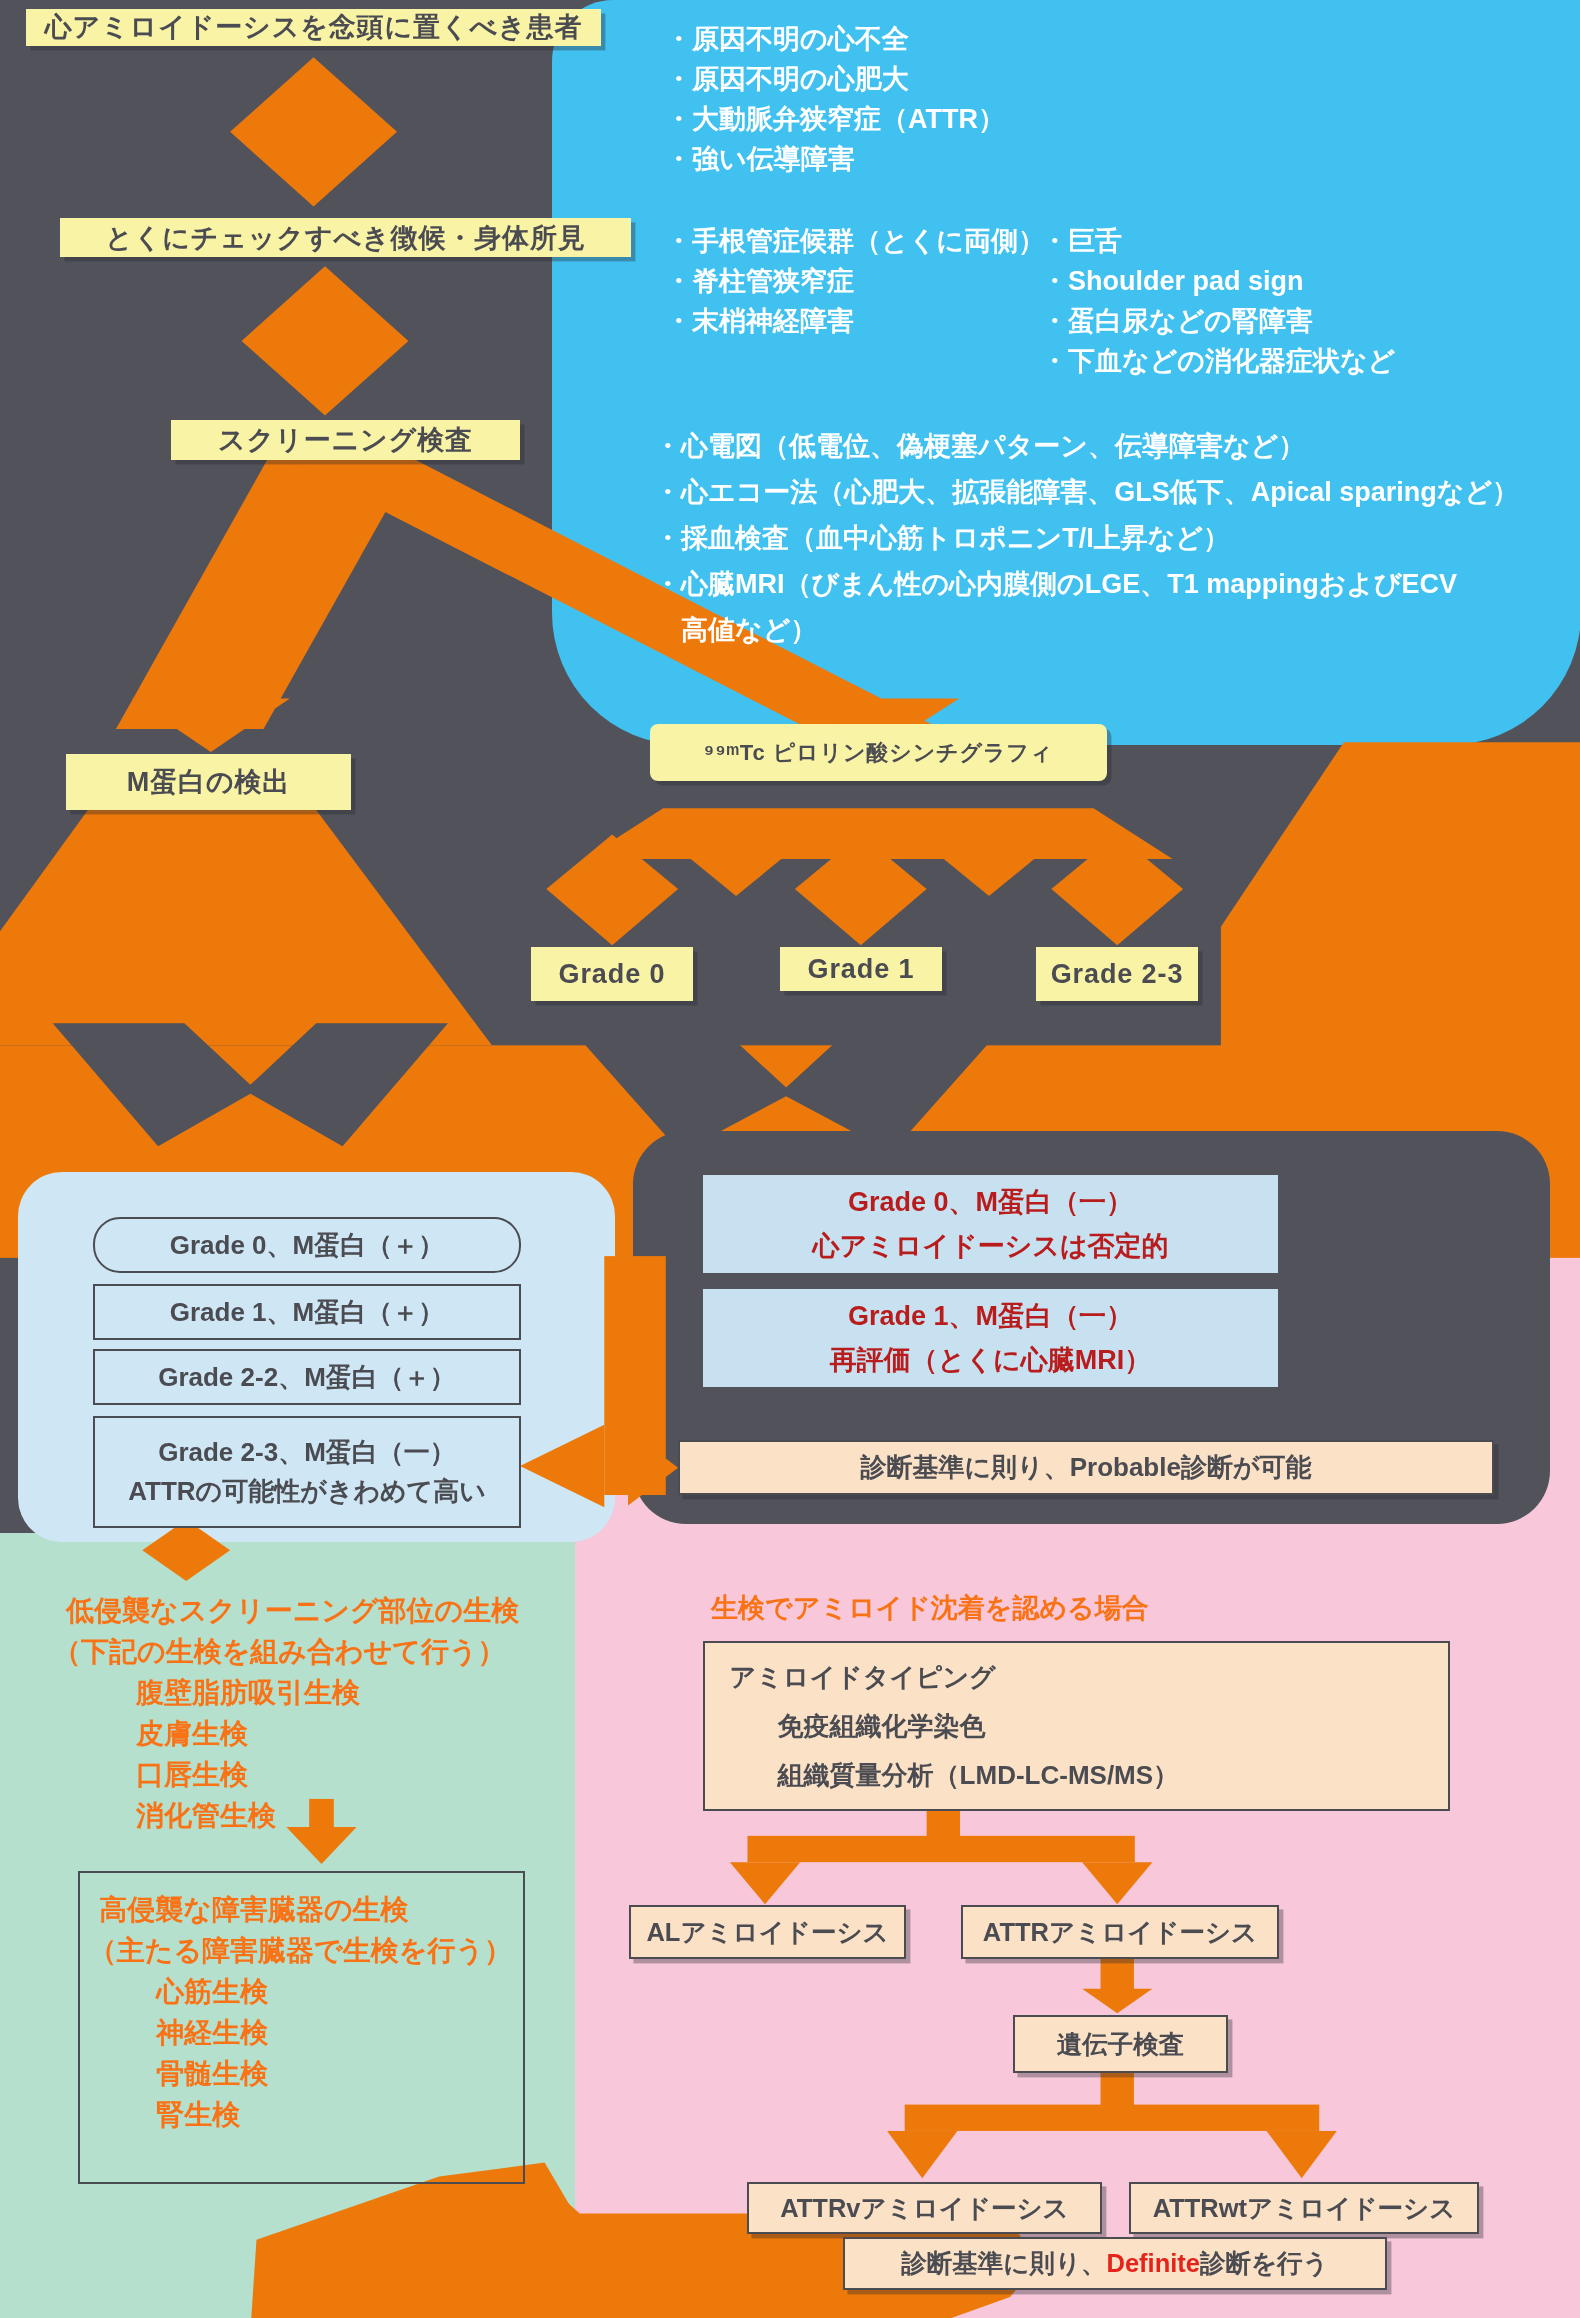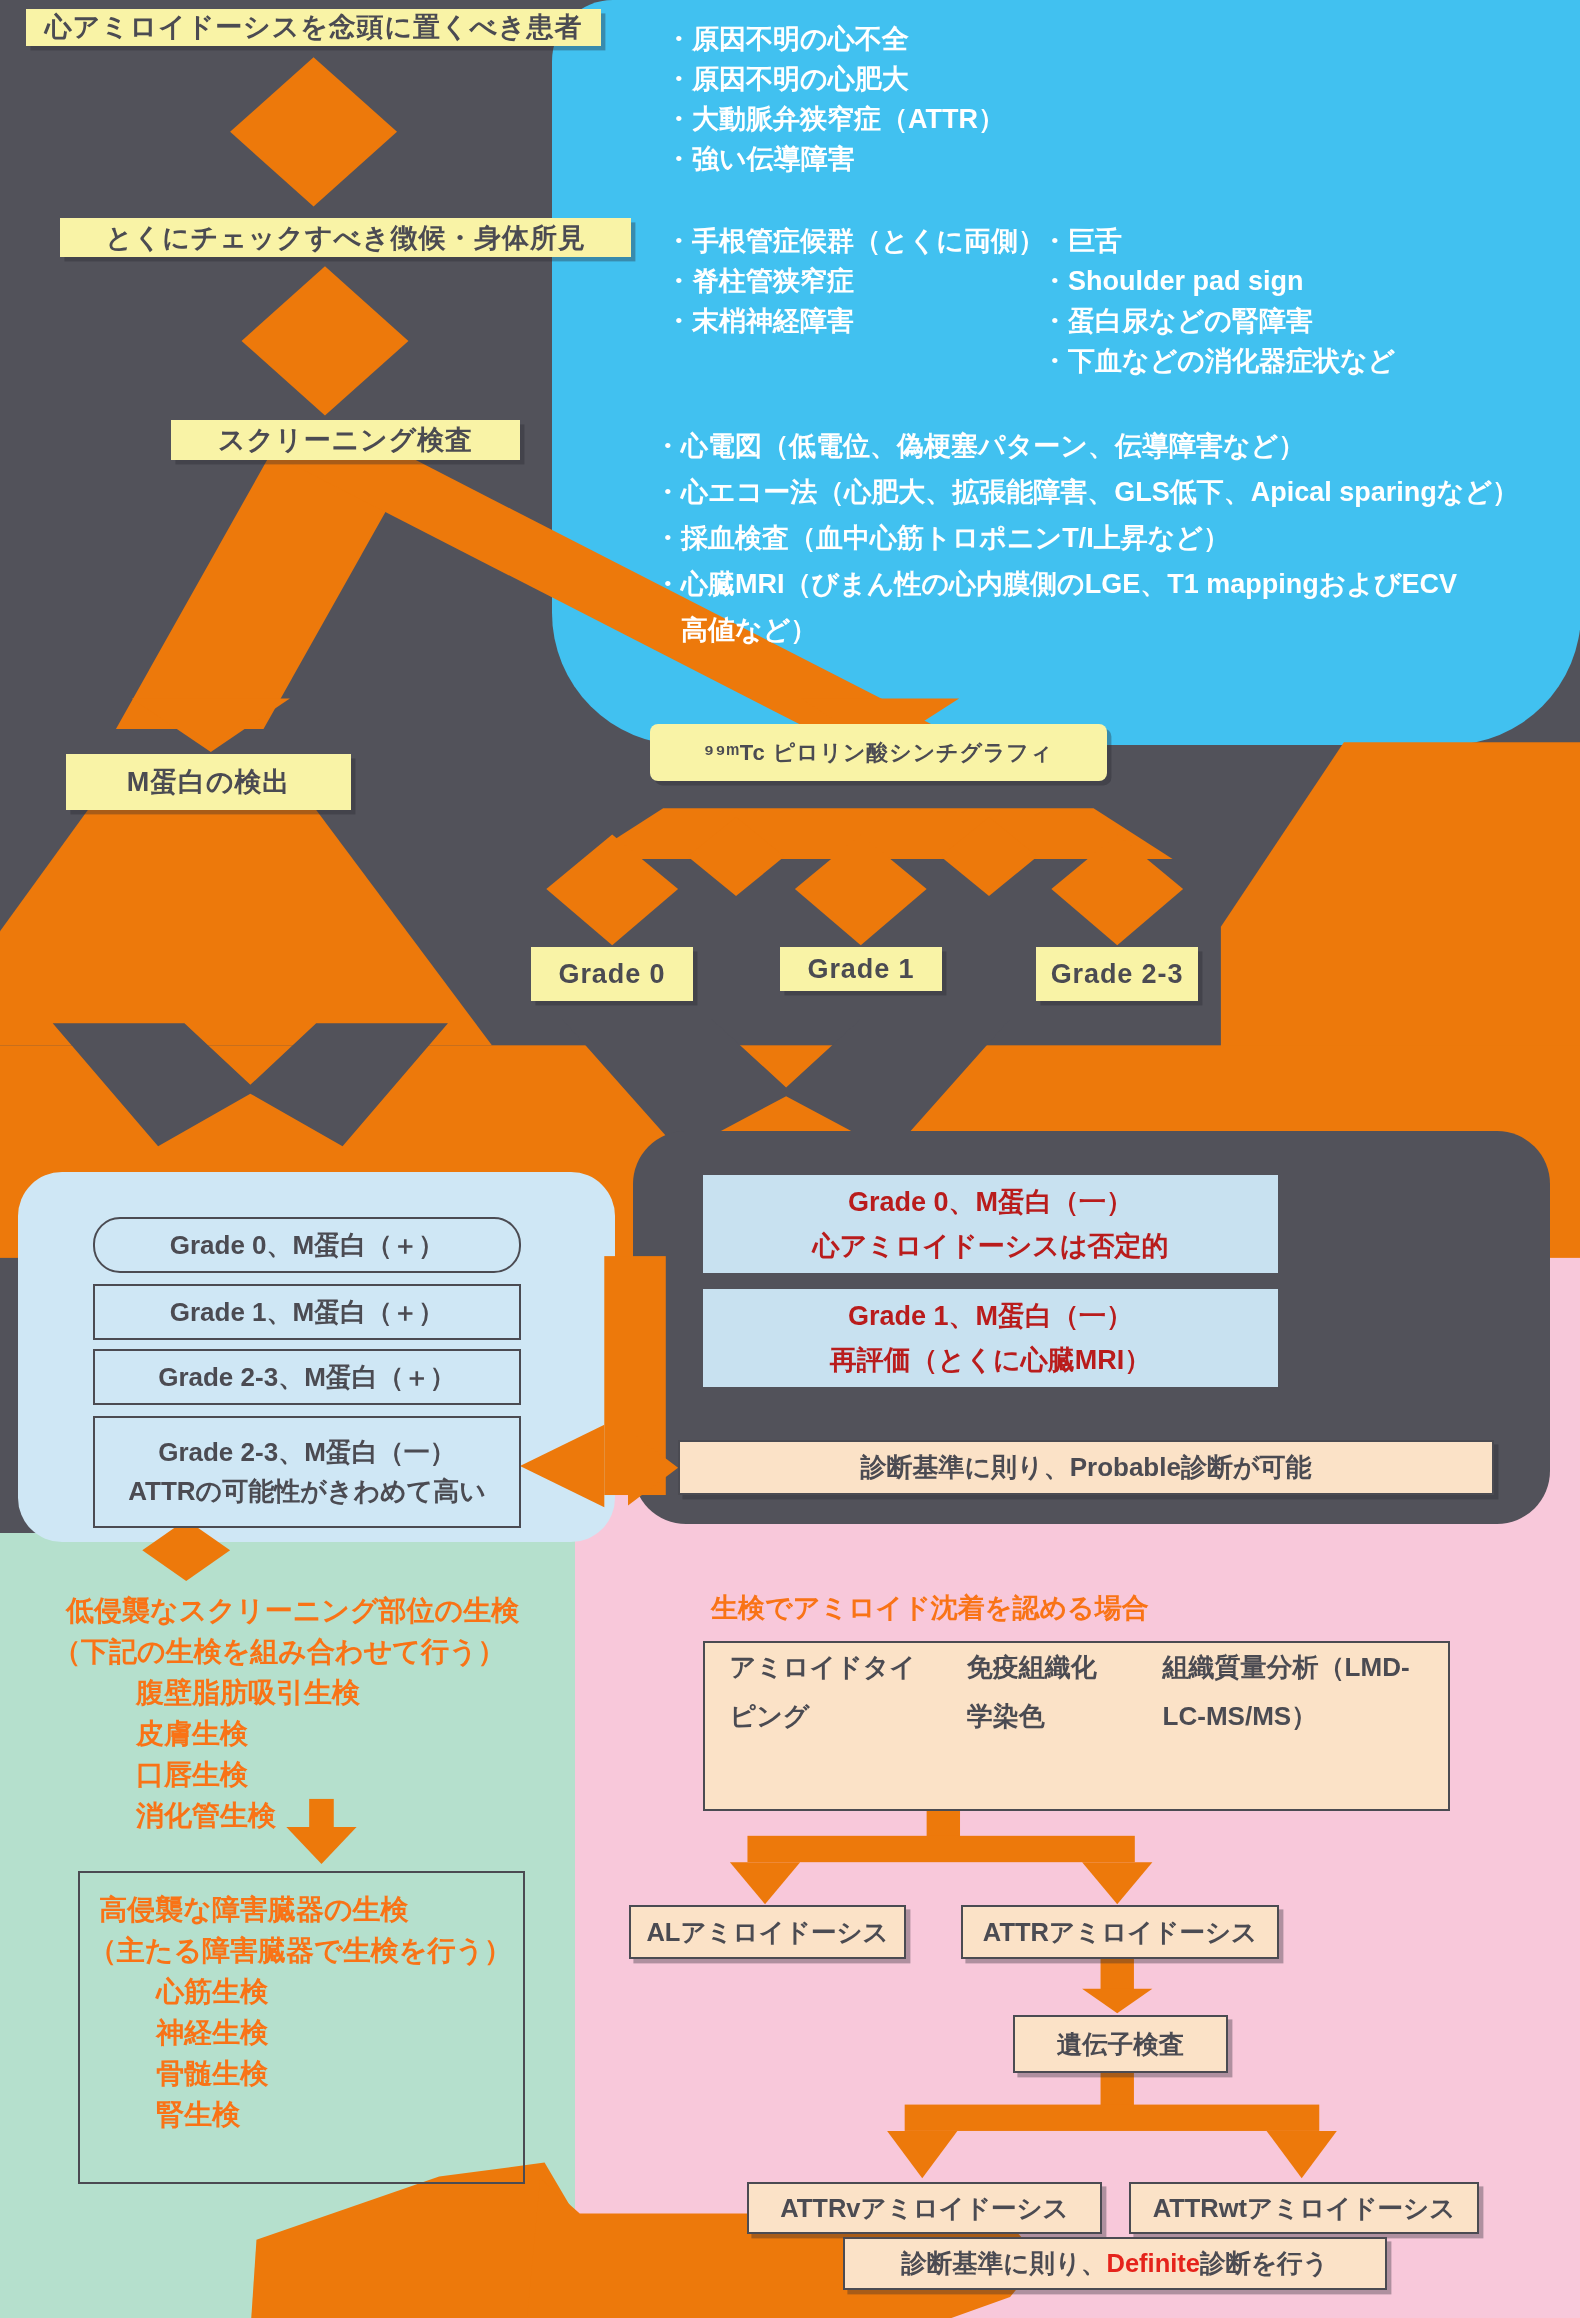--- a/index.html
+++ b/index.html
@@ -163,21 +163,21 @@
     <div class="bullet" style="line-height:46px;">　高値など）</div>
   </div>
 
   <div class="lb-row" style="left:93px;top:1217px;width:424px;height:52px;border-radius:27px;">
     <span>Grade 0、M蛋白（＋）</span>
   </div>
   <div class="lb-row" style="left:93px;top:1284px;width:424px;height:52px;">
     <span>Grade 1、M蛋白（＋）</span>
   </div>
   <div class="lb-row" style="left:93px;top:1349px;width:424px;height:52px;">
-    <span>Grade 2-3、M蛋白（＋）</span>
+    <span>Grade 2-2、M蛋白（＋）</span>
   </div>
   <div class="lb-row" style="left:93px;top:1416px;width:424px;height:108px;">
     <span>Grade 2-3、M蛋白（一）</span>
     <span>ATTRの可能性がきわめて高い</span>
   </div>
 
   <div class="bluebox" style="left:703px;top:1175px;width:575px;height:98px;">
     <span>Grade 0、M蛋白（一）</span>
     <span>心アミロイドーシスは否定的</span>
   </div>
@@ -202,21 +202,21 @@
     <div class="greenline">高侵襲な障害臓器の生検</div>
     <div class="greenline" style="margin-left:-10.5px;">（主たる障害臓器で生検を行う）</div>
     <div class="greenline indent2">心筋生検</div>
     <div class="greenline indent2">神経生検</div>
     <div class="greenline indent2">骨髄生検</div>
     <div class="greenline indent2">腎生検</div>
   </div>
 
   <div class="abs greenline" style="left:711px;top:1588px;font-size:27px;">生検でアミロイド沈着を認める場合</div>
 
-  <div class="peach" style="left:703px;top:1641px;width:747px;height:170px;align-items:flex-start;justify-content:center;padding-left:24.6px;box-sizing:border-box;line-height:49px;box-shadow:none;">
+  <div class="peach" style="left:703px;top:1641px;width:747px;height:170px;flex-direction:column;align-items:flex-start;justify-content:center;padding-left:24.6px;box-sizing:border-box;line-height:49px;box-shadow:none;">
     <span>アミロイドタイピング</span>
     <span style="padding-left:48px;">免疫組織化学染色</span>
     <span style="padding-left:48px;">組織質量分析（LMD-LC-MS/MS）</span>
   </div>
 
   <div class="peach" style="left:629px;top:1905px;width:273px;height:50px;font-size:25.5px;">
     <span>ALアミロイドーシス</span>
   </div>
   <div class="peach" style="left:961px;top:1905px;width:314px;height:50px;font-size:25.5px;">
     <span>ATTRアミロイドーシス</span>

